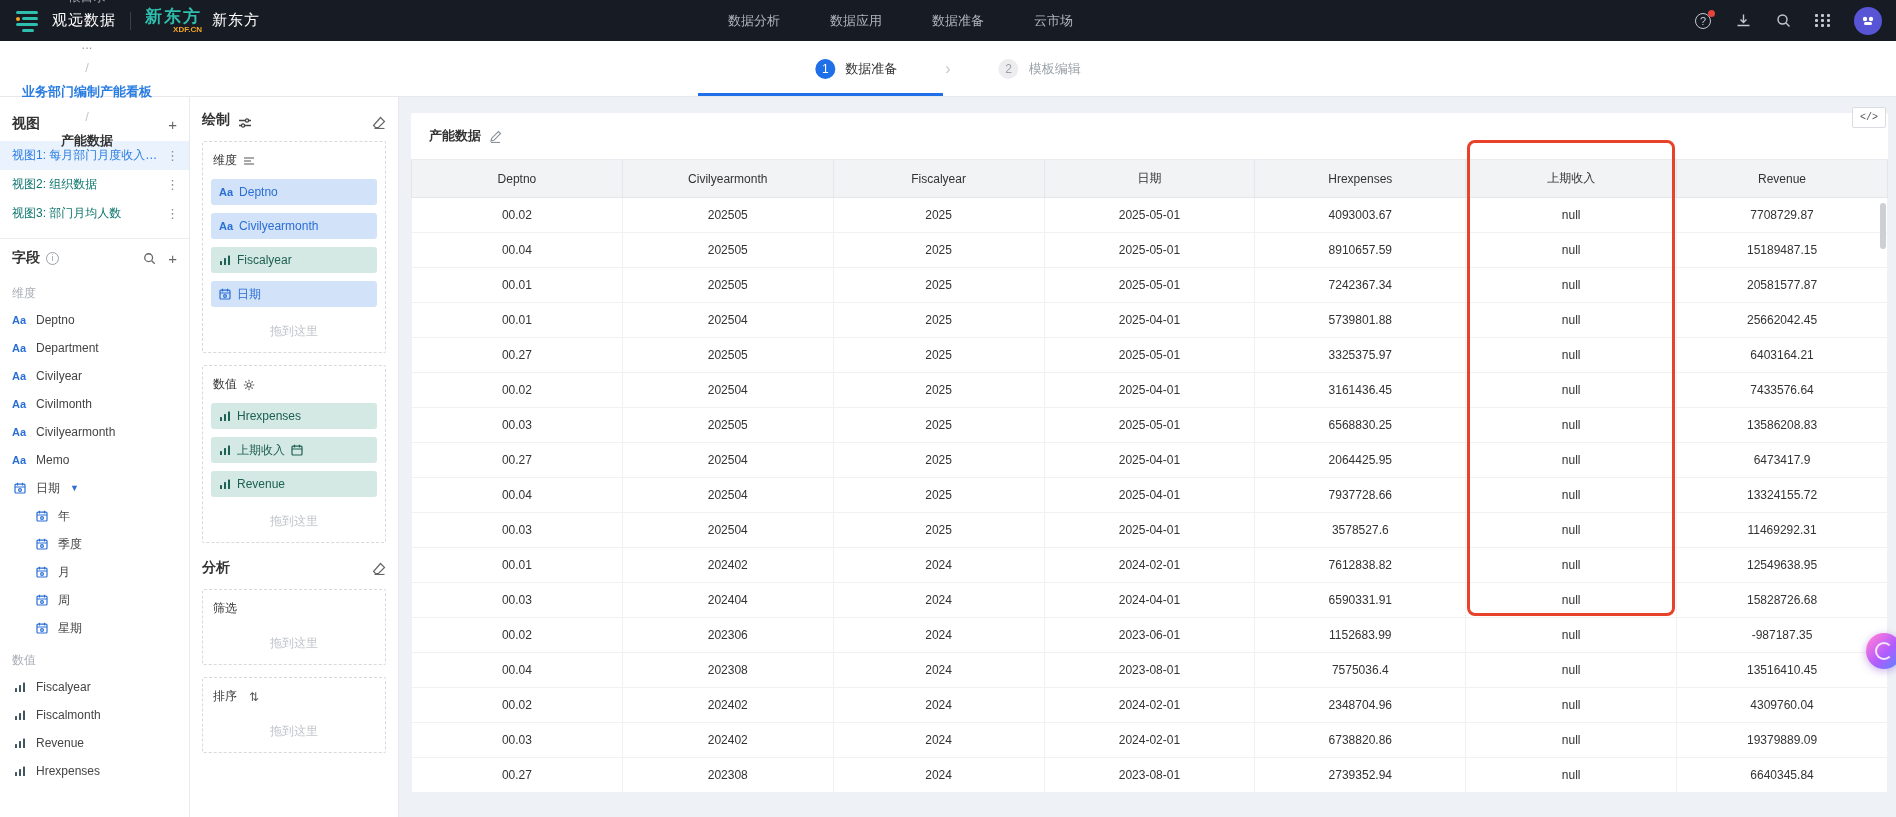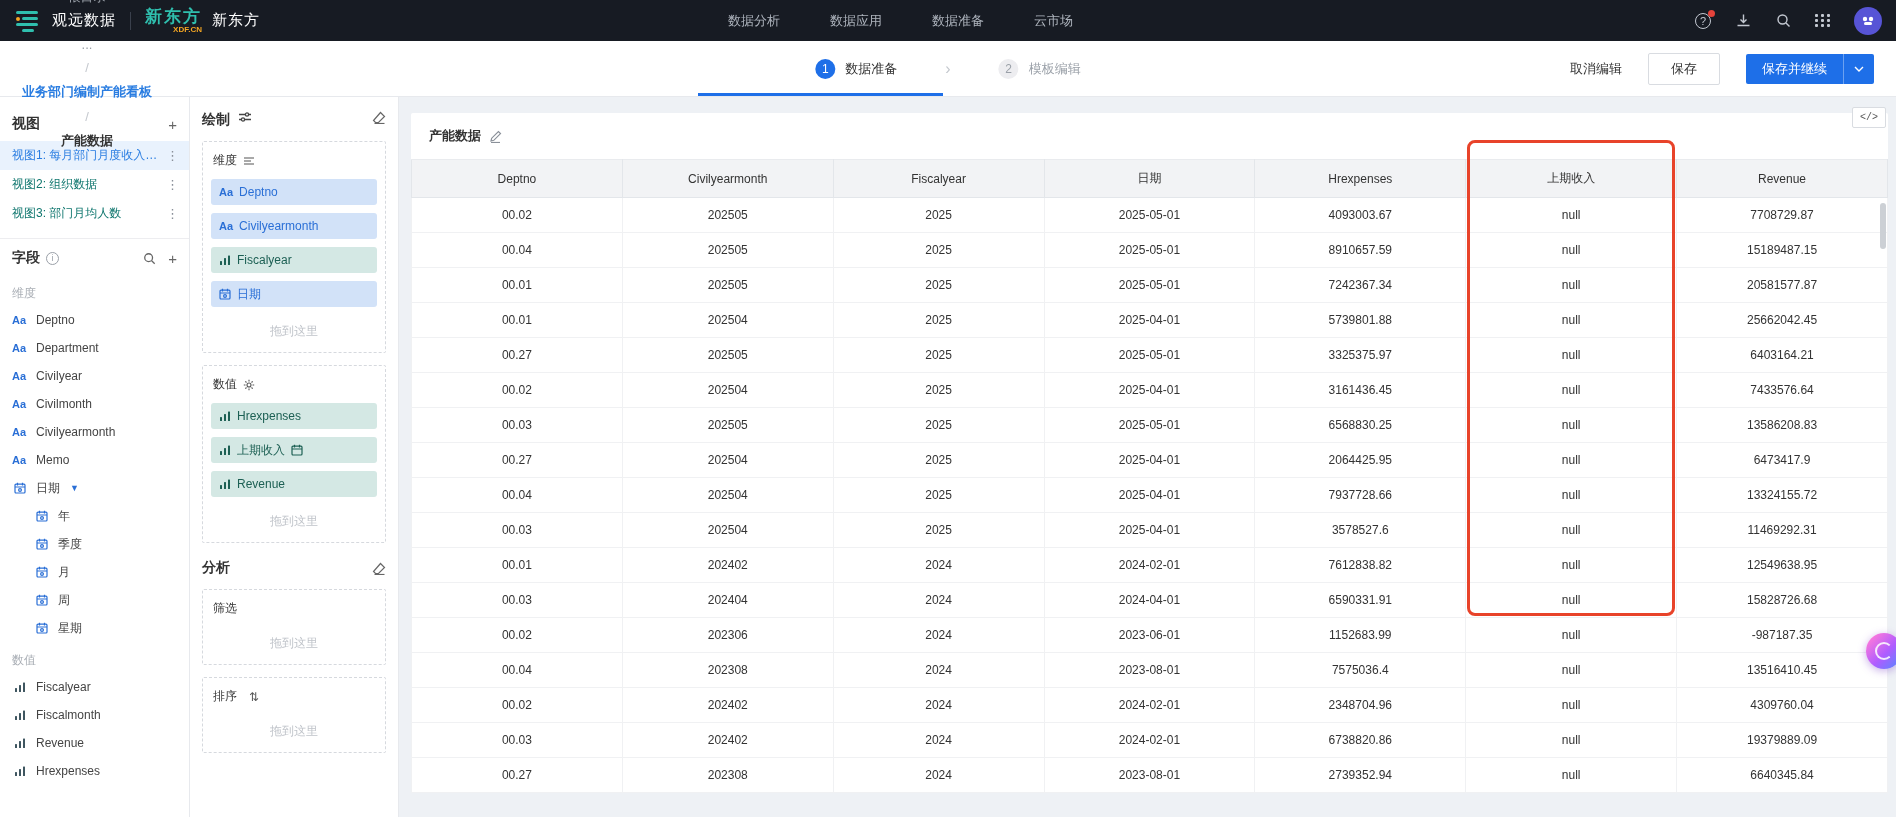--- a/index.html
+++ b/index.html
@@ -72,21 +72,21 @@
   .field-row.child { padding-left:34px; }
   .aa-icon { color:#2a6fd6; font-size:11px; font-weight:bold; font-style:normal; width:16px; }
   .f-icon { width:16px; display:flex; align-items:center; justify-content:center; }
   .f-icon.date { color:#2a6fd6; }
   .f-icon.measure { color:#3f5660; }
   .field-name { color:#444; }
   .chev-down { color:#2a6fd6; font-size:9px; margin-left:2px; }
 
   
   .draw-panel { width:209px; background:#fff; border-right:1px solid #e7e9ed; padding:14px 12px; overflow:hidden; }
-  .draw-h { display:flex; align-items:flex-start; gap:8px; font-size:14px; font-weight:bold; }
+  .draw-h { display:flex; align-items:flex-end; gap:8px; font-size:14px; font-weight:bold; }
   .draw-h .spacer, .sect-h .spacer { flex:1; }
   .dashed-box { border:1px dashed #d6d9de; border-radius:2px; padding:8px 8px 4px; margin-top:12px; }
   .box-label { display:flex; align-items:center; gap:6px; color:#333; padding:2px 0 2px 2px; }
   .pill { height:26px; border-radius:3px; display:flex; align-items:center; gap:6px; padding:0 8px; margin-top:8px; cursor:grab; }
   .pill.blue { background:#d2e2f8; color:#2a6fd6; }
   .pill.teal { background:#d4e8e4; color:#1d6054; }
   .pill .aa-icon { color:inherit; width:auto; }
   .pill .f-icon { color:inherit; width:auto; }
   .drop-hint { text-align:center; color:#bfc3c9; padding:16px 0 8px; }
   .sect-h { display:flex; align-items:center; font-size:14px; font-weight:bold; margin-top:16px; }
@@ -190,32 +190,20 @@
       <span class="step-num">1</span>
       <span class="step-label">数据准备</span>
     </span>
     <span class="step-chevron">›</span>
     <span class="step inactive">
       <span class="step-num">2</span>
       <span class="step-label">模板编辑</span>
     </span>
   </div>
   <div class="step-underline"></div>
-  <div class="sub-actions">
-    <span class="link-btn">取消编辑</span>
-    <button class="btn-plain">保存</button>
-    <span class="btn-split">
-      <button class="btn-primary">保存并继续</button>
-      <span class="btn-caret">
-        <svg width="10" height="6" viewBox="0 0 10 6" fill="none" stroke="#fff" stroke-width="1.4">
-            <path d="M1 1l4 4 4-4"></path>
-          </svg>
-      </span>
-    </span>
-  </div>
 </div>
 
 <div class="body-row">
 
   <aside class="views-panel">
     <div class="panel-h">
       <span>视图</span>
       <span class="spacer"></span>
       <span class="icon-plain">+</span>
     </div>

